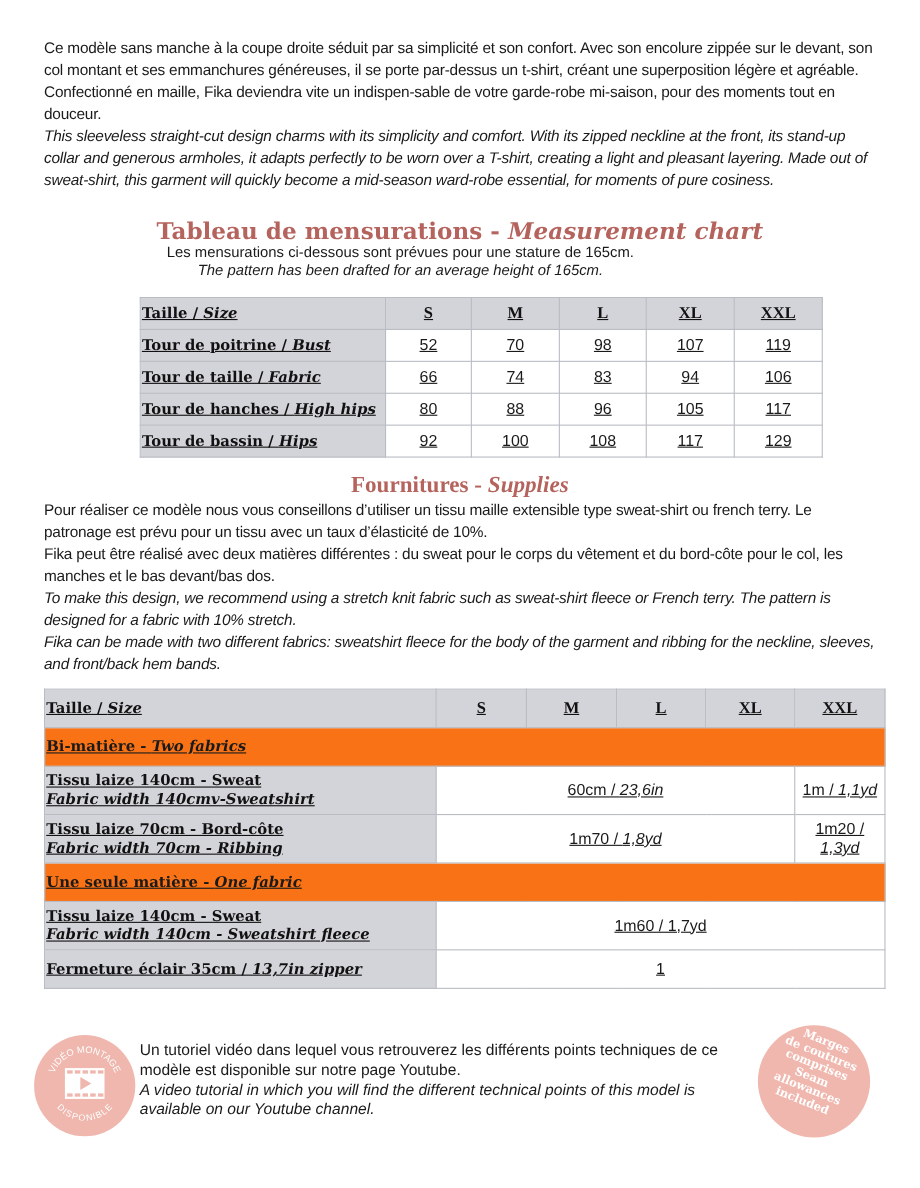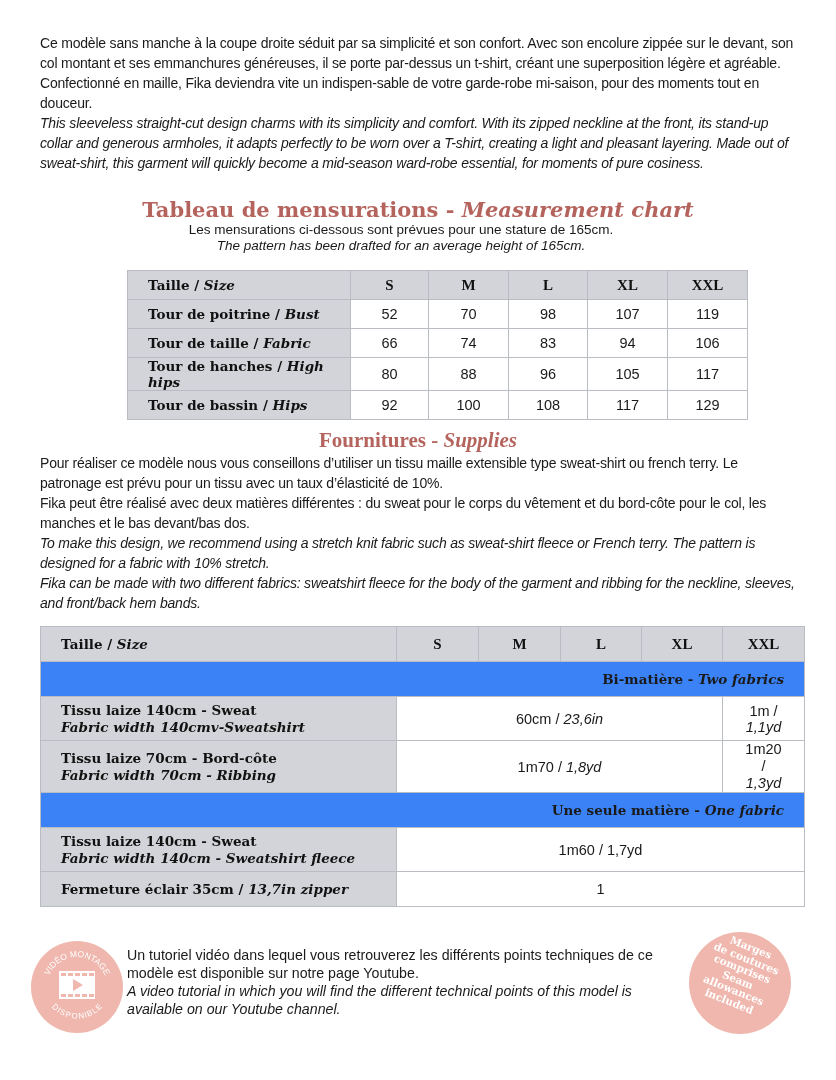--- a/index.html
+++ b/index.html
@@ -2,27 +2,27 @@
 <html><head>
 <meta charset="utf-8">
 <style>
   html, body { margin: 0; padding: 0; background: #ffffff; }
   body { width: 836px; height: 1080px; position: relative; overflow: hidden; color: #1a1a1a; font-family: "Liberation Sans", sans-serif; }
   .para { position: absolute; left: 40px; width: 760px; font-size: 14px; line-height: 20px; letter-spacing: -0.2px; }
   .para p { margin: 0; }
   .it { font-style: italic; }
   .title { position: absolute; left: 0; width: 836px; text-align: center; font-family: "DejaVu Serif", serif; font-weight: bold; color: #b5635d; font-size: 21px; line-height: 26px; }
   .title .it { font-style: italic; }
-  .subtitle { position: absolute; left: 0; width: 728px; text-align: center; font-size: 13.5px; line-height: 16px; padding-left: 37px; }
+  .subtitle { position: absolute; left: 0; width: 728px; text-align: center; font-size: 13.5px; line-height: 16px; }
   table { position: absolute; border-collapse: collapse; table-layout: fixed; }
-  td, th { border: 1px solid #b9bcc2; padding: 0 20px; font-size: 14px; }
+  td, th { border: 1px solid #b9bcc2; padding: 0 1px; font-size: 14px; text-decoration: underline; }
   .hdr { background: #d3d4d9; font-family: "DejaVu Serif", serif; font-weight: bold; font-size: 13.5px; color: #111; text-align: left; }
   .hdr-c { background: #d3d4d9; font-family: "Liberation Serif", serif; font-weight: bold; font-size: 15px; text-align: center; color: #111; }
   .val { background: #fff; text-align: center; font-size: 14.5px; }
-  .sec { background: #3b82f6; text-align: right; font-family: "DejaVu Serif", serif; font-weight: bold; font-size: 13.5px; }
+  .sec { background: #f97316; text-align: left; font-family: "DejaVu Serif", serif; font-weight: bold; font-size: 13.5px; }
   .it-b { font-style: italic; }
   .badge { position: absolute; border-radius: 50%; background: #efb7ad; }
   .video-text { position: absolute; left: 127px; top: 946px; width: 560px; font-size: 14.2px; line-height: 18px; }
   .video-text p { margin: 0; }
 </style>
 </head>
 <body>
 
 <div class="para" style="top:33px;">
   <p>Ce modèle sans manche à la coupe droite séduit par sa simplicité et son confort. Avec son encolure zippée sur le devant, son col montant et ses emmanchures généreuses, il se porte par-dessus un t-shirt, créant une superposition légère et agréable. Confectionné en maille, Fika deviendra vite un indispen-sable de votre garde-robe mi-saison, pour des moments tout en douceur.</p>

